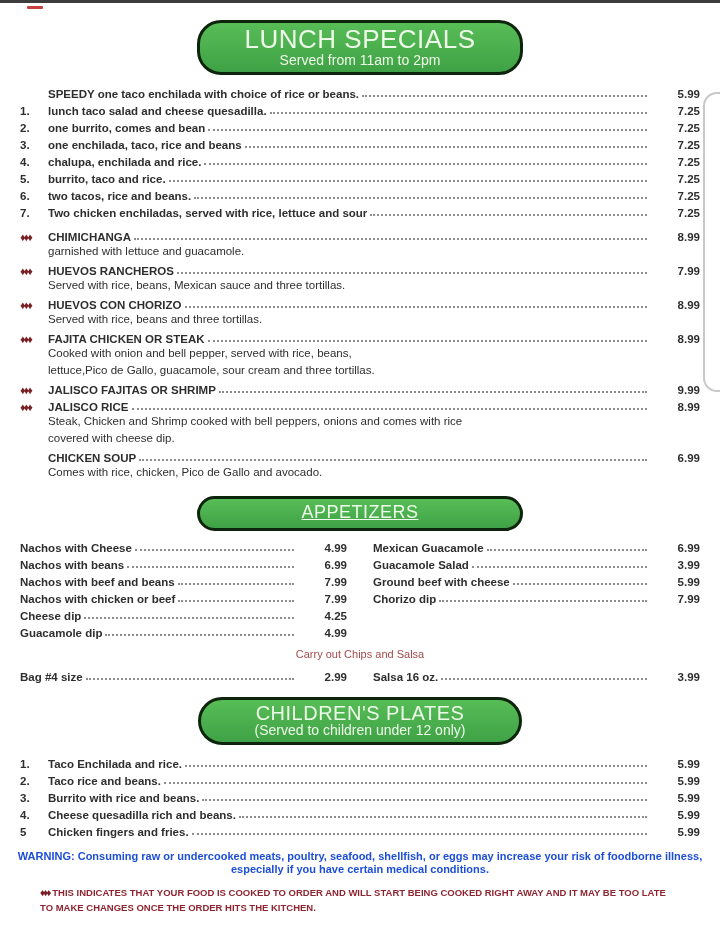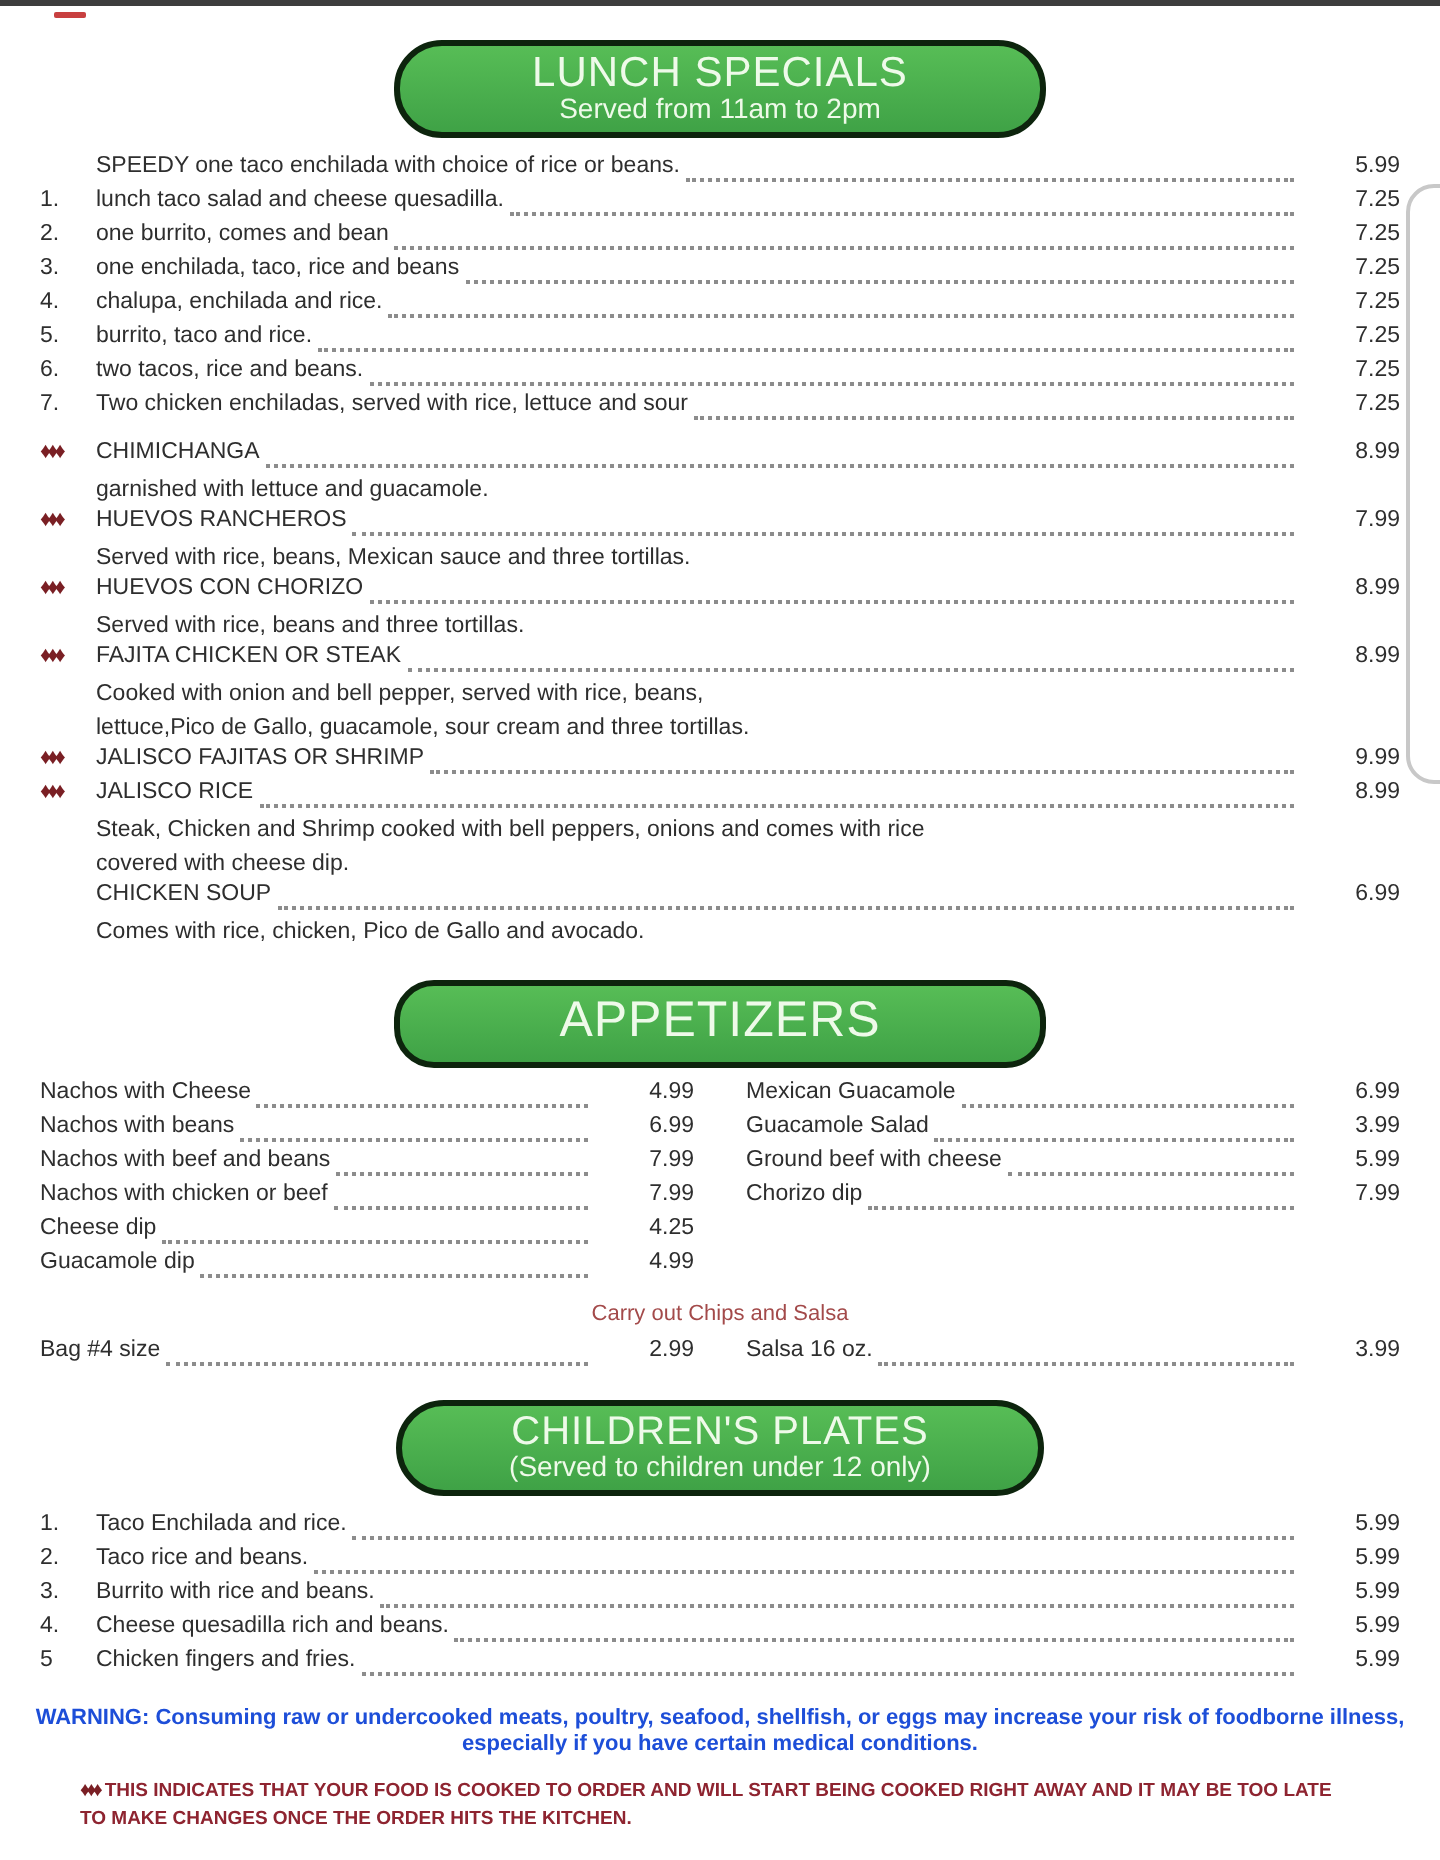--- a/index.html
+++ b/index.html
@@ -4,30 +4,30 @@
 <style>
   html,body{margin:0;padding:0;background:#fff;}
   .page{position:relative;width:720px;height:930px;background:#fff;overflow:hidden;
         font-family:"Liberation Sans",sans-serif;color:#2e2e2e;}
   .top-border{position:absolute;top:0;left:0;width:720px;height:3px;background:#3d3d3d;}
   .red-dash{position:absolute;top:6px;left:27px;width:16px;height:3px;background:#c84040;border-radius:1px;}
 
   .pill{margin:0 auto;text-align:center;background:linear-gradient(#57bd56,#3fa246);
         border:3px solid #0d240d;color:#eefae9;}
   .pill-lunch{width:320px;margin-top:20px;border-radius:24px;padding:2px 0 4px;}
-  .pill-title{font-size:21px;letter-spacing:.5px;line-height:1.1;}
+  .pill-title{font-size:26px;letter-spacing:.5px;line-height:1.1;}
   .pill-sub{font-size:14px;margin-top:-2px;}
   .pill-apps{width:320px;margin-top:15px;border-radius:20px;padding:4px 0 6px;}
-  .pill-apps .pill-title{font-size:25px;}
+  .pill-apps .pill-title{font-size:18px;text-decoration:underline;}
   .pill-children{width:318px;margin-top:14px;border-radius:26px;padding:2px 0 4px;}
   .pill-children .pill-title{font-size:20px;}
 
   .list{margin:8px 20px 0;}
   .specials-list{margin:7px 20px 0;}
-  .row{display:flex;height:17px;font-size:11.5px;}
+  .row{display:flex;align-items:flex-end;height:17px;font-size:11.5px;font-weight:bold;}
   .cell-num{flex:0 0 28px;}
   .marker{color:#7a1f24;font-size:11px;letter-spacing:-2px;}
   .name{flex:0 0 auto;white-space:nowrap;}
   .leader{flex:1 1 auto;border-bottom:2px dotted #8c8c8c;margin:0 3px 3px;}
   .price{flex:0 0 auto;white-space:nowrap;padding-left:28px;}
   .desc{margin-left:28px;height:17px;line-height:17px;font-size:11.5px;}
 
   .cols{display:flex;gap:26px;margin:6px 20px 0;}
   .col{flex:1 1 0;min-width:0;}
   .carry-heading{text-align:center;color:#a34a4a;font-size:11px;margin-top:9px;}

